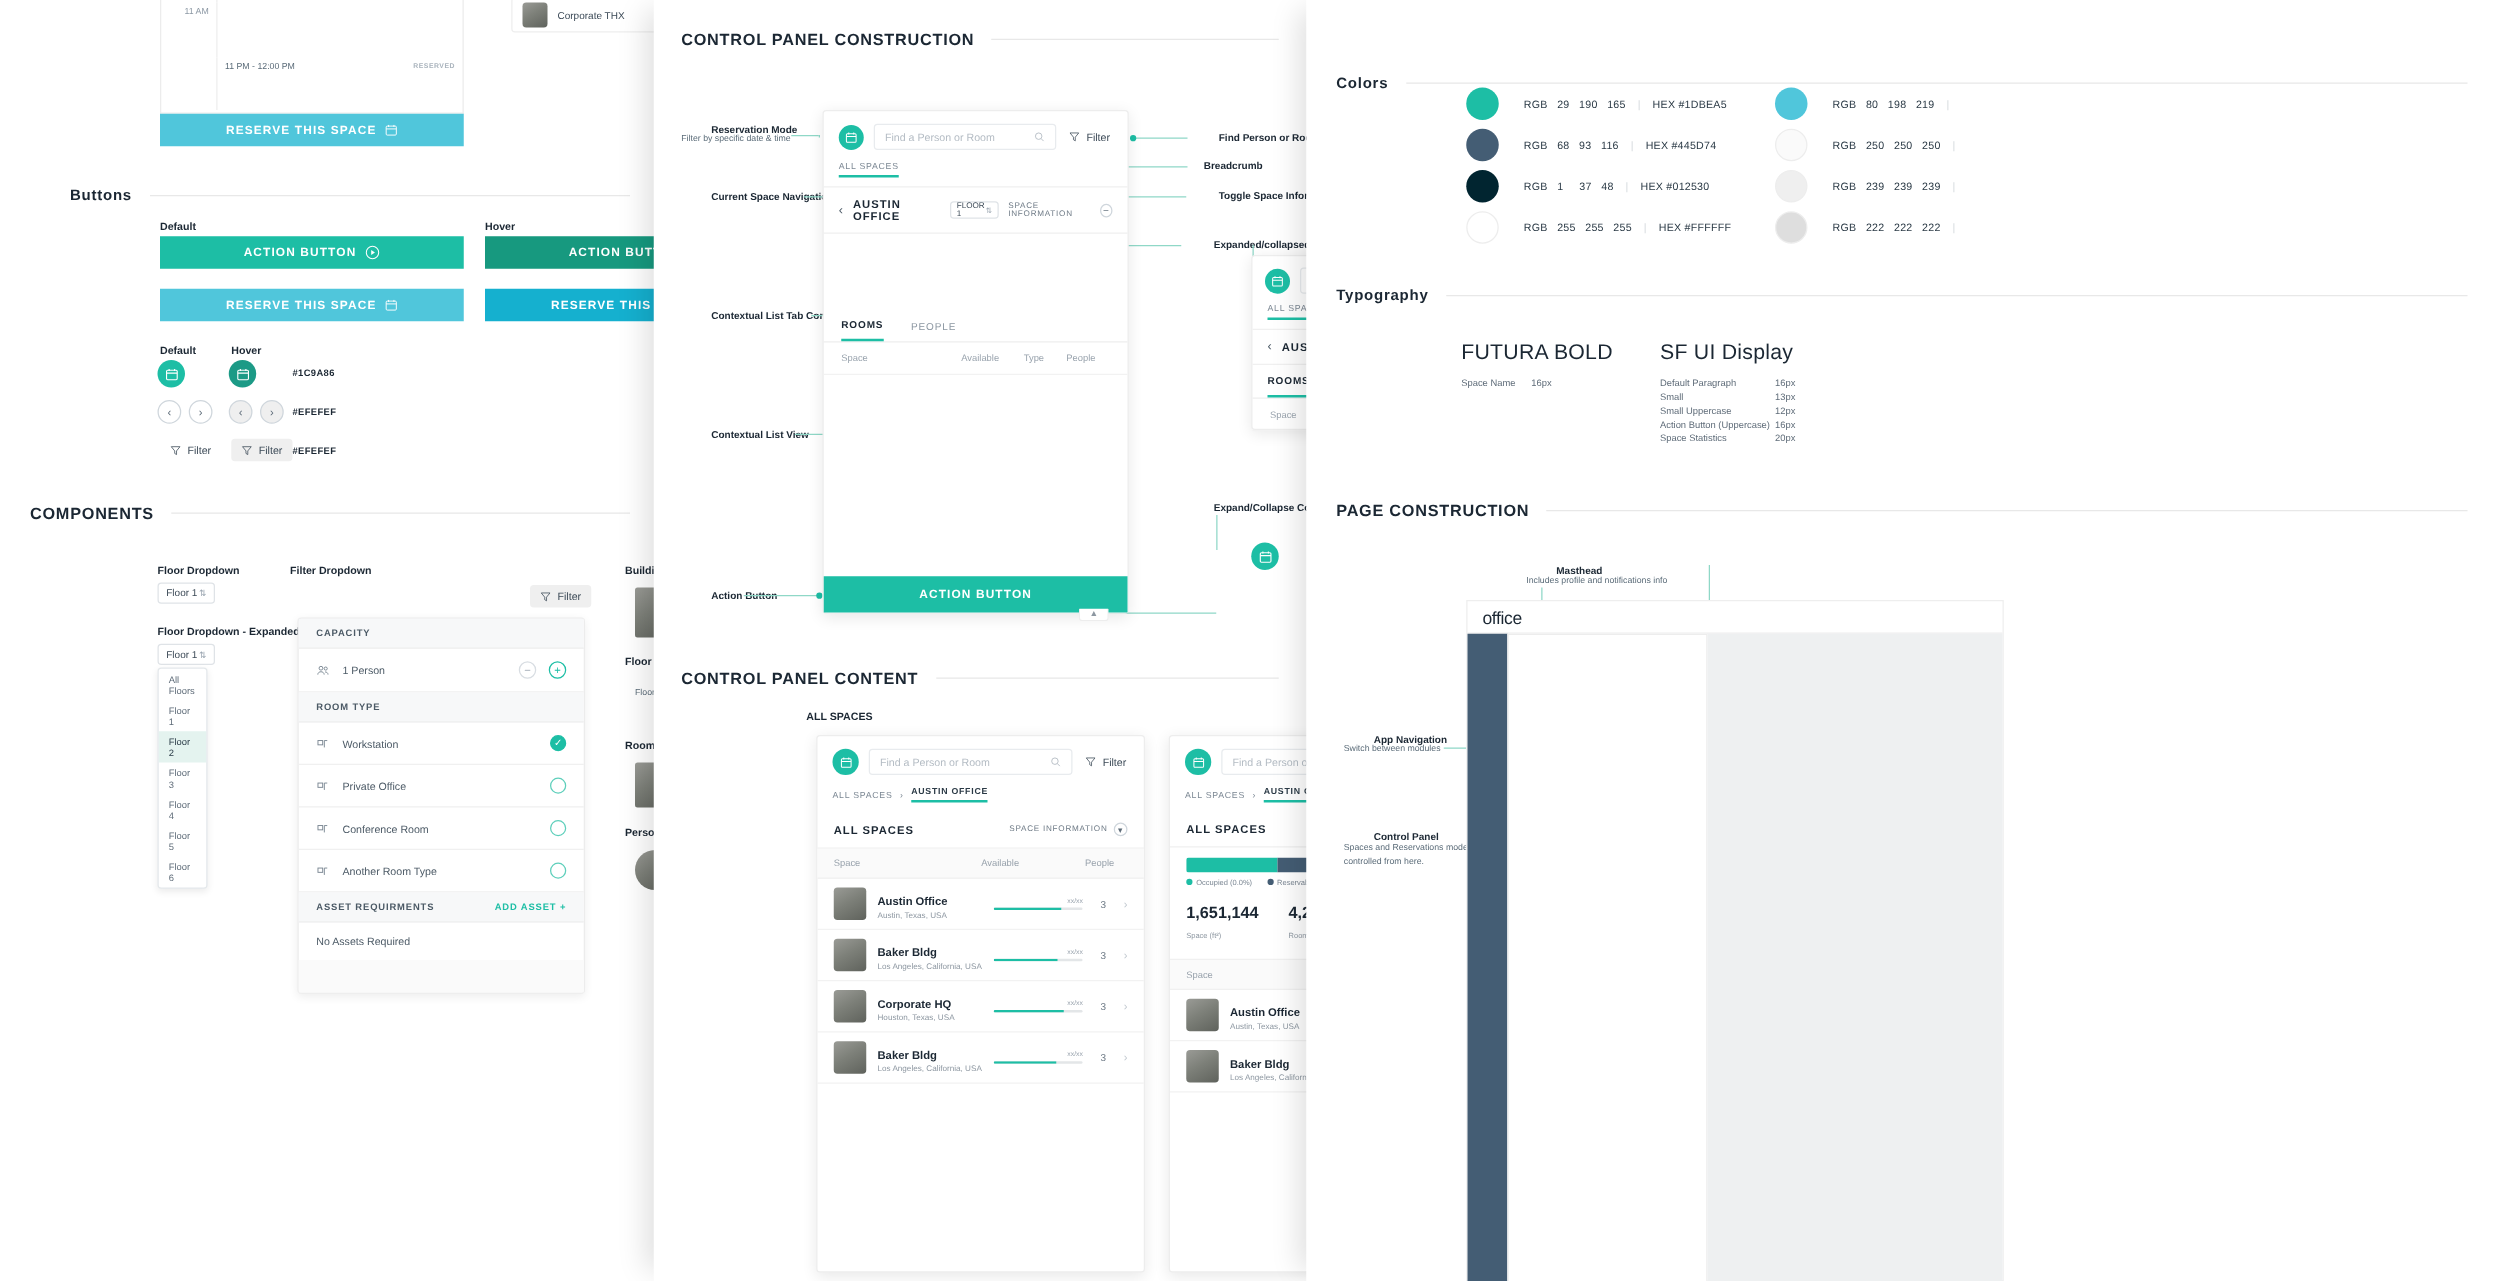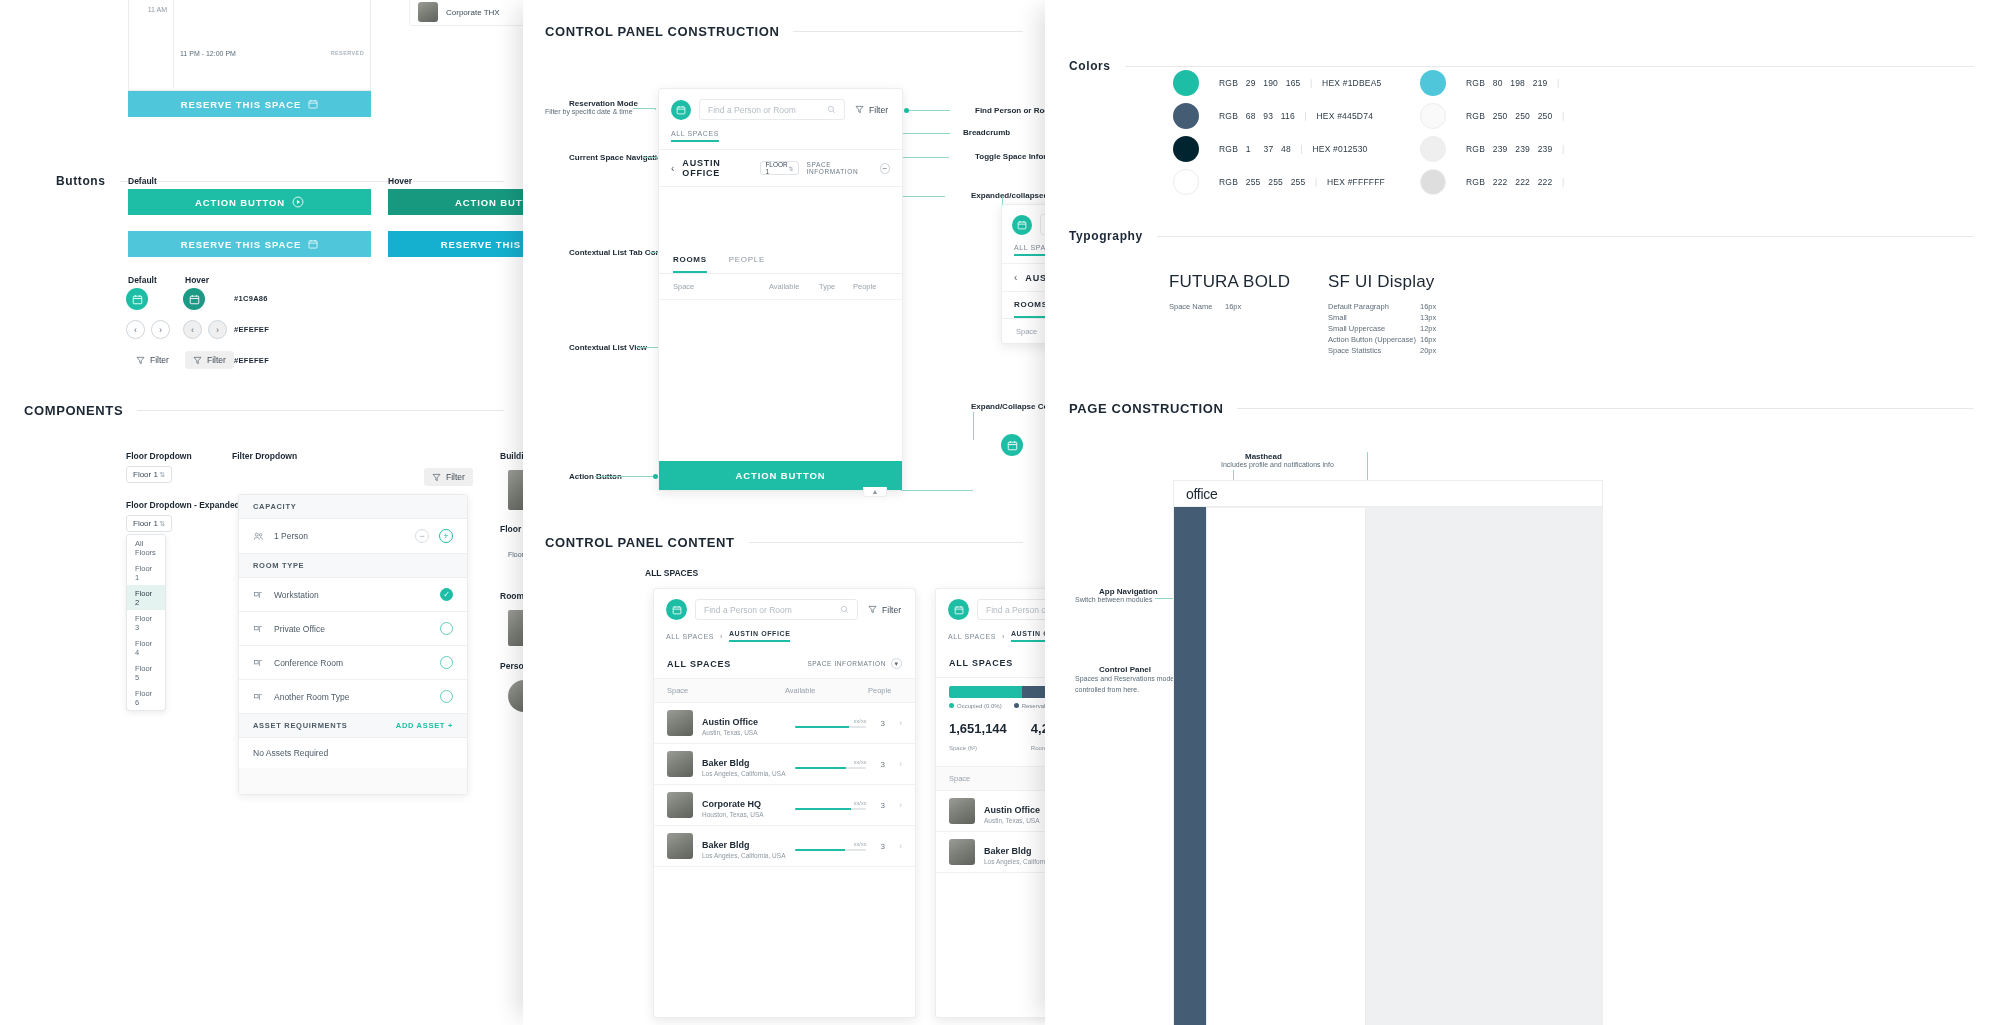--- a/index.html
+++ b/index.html
@@ -121,21 +121,21 @@
     font-size: 7px; letter-spacing: .6px; color: #7b8793; }
   .crumb .cur { color: #2b3a46; font-weight: bold; }
   .crumb .uline { border-bottom: 2px solid #1dbea5; padding-bottom: 3px; }
   .navrow {
     display: flex; align-items: center; gap: 8px;
     padding: 8px 12px; border-top: 1px solid #f0f0f0; border-bottom: 1px solid #f0f0f0;
   }
   .navrow .office { font-size: 9px; font-weight: bold; letter-spacing: .8px; color: #1b2733; }
   .sp-info { margin-left: auto; display: flex; align-items: center; gap: 5px;
     font-size: 6.5px; letter-spacing: .6px; color: #6d7985; }
-  .tabs { display: flex; gap: 22px; padding: 10px 14px 0; border-bottom: 1px solid #eee; }
+  .tabs { display: flex; gap: 22px; padding: 10px 14px 0; border-bottom: 1px solid #eee; align-items: flex-end; }
   .tab { font-size: 8px; letter-spacing: .7px; color: #8b96a1; padding-bottom: 7px; }
   .tab.on { color: #1b2733; font-weight: bold; border-bottom: 2px solid #1dbea5; }
   .thead {
     display: flex; padding: 8px 14px; font-size: 7.5px; color: #9aa4ae;
     border-bottom: 1px solid #f2f2f2;
   }
 
   
   .lst-head {
     display: flex; align-items: center; justify-content: space-between;
@@ -214,21 +214,21 @@
         <path d="M1.5 6.6h13" stroke="#fff" stroke-width="1.2"></path>
         <path d="M4.6 1.5v2.6M11.4 1.5v2.6" stroke="#fff" stroke-width="1.2"></path>
       </svg>
     </div>
 
     <div style="position:absolute;left:409px;top:-2px;width:150px;height:28px;background:#fff;border:1px solid #eee;border-radius:3px;display:flex;align-items:center;gap:8px;padding:0 8px;">
       <div class="thumb" style="width:20px;height:20px;"></div>
       <span style="font-size:8px;color:#3c4a57;">Corporate THX</span>
     </div>
 
-    <div class="sec-head" style="position:absolute;left:24px;top:174px;width:480px;padding-left:32px;">
+    <div class="sec-head" style="position:absolute;left:24px;top:149px;width:480px;padding-left:32px;">
       <span class="sec-title" style="text-transform:none;font-size:12px;">Buttons</span>
       <span class="sec-rule"></span>
     </div>
 
     <div class="lbl" style="position:absolute;left:128px;top:176px;">Default</div>
     <div class="lbl" style="position:absolute;left:388px;top:176px;">Hover</div>
 
     <div class="btn-wide btn-green" style="position:absolute;left:128px;top:189px;width:243px;">
       <span>ACTION BUTTON</span>
       <svg width="12" height="12" viewBox="0 0 16 16">

